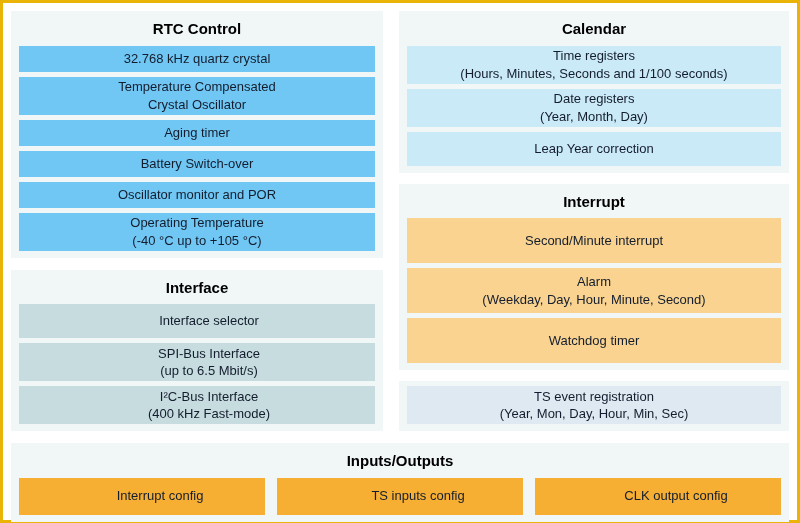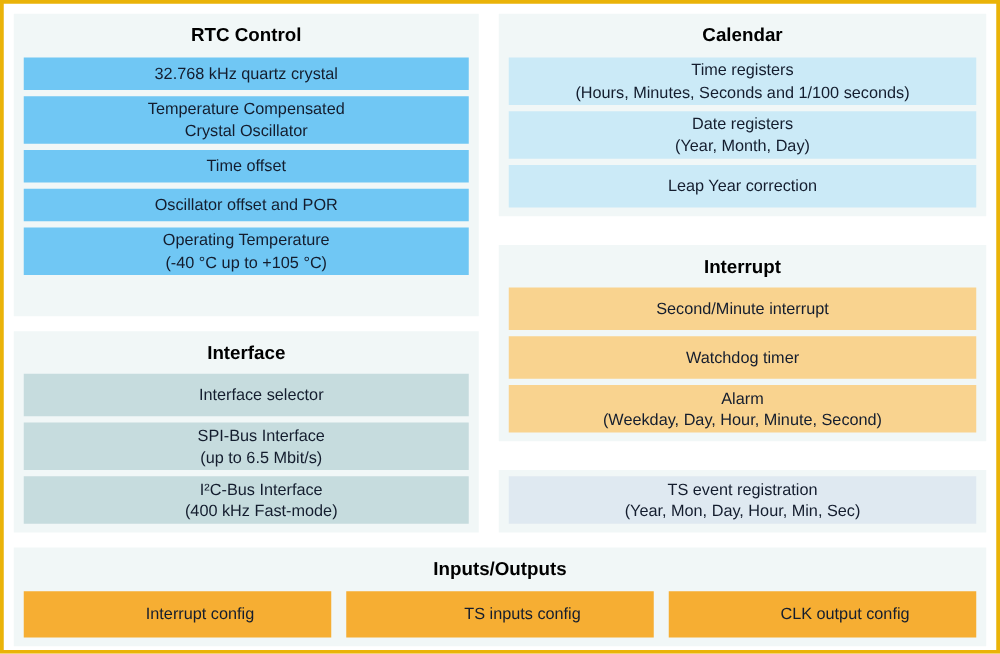--- a/index.html
+++ b/index.html
@@ -5,21 +5,21 @@
   html,body { margin:0; padding:0; background:#ffffff; }
   .frame {
     width:800px; height:523px; box-sizing:border-box;
     border:3px solid #eab308; background:#ffffff;
     padding:8px; display:flex; flex-direction:column; gap:12px;
     font-family:"Liberation Sans", sans-serif;
   }
   .row-top { display:flex; gap:16px; flex:1; }
   .col { display:flex; flex-direction:column; }
   .col-left { width:372px; gap:12px; }
-  .col-right { flex:1; gap:23px; }
+  .col-right { flex:1; gap:11px; }
   .panel {
     background:var(--panel_bg); padding:5px 8px 7px;
     display:flex; flex-direction:column; gap:5px;
   }
   .panel-title {
     text-align:center; font-weight:bold; font-size:15px; color:#000;
     padding:3px 0 2px; line-height:1.3;
   }
   .box {
     display:flex; align-items:center; justify-content:center;
@@ -47,22 +47,23 @@
 
   <div class="row-top">
 
     <div class="col col-left">
 
       <div class="panel grow">
         <div class="panel-title">RTC Control</div>
         <div class="box blue h26">32.768 kHz quartz crystal</div>
         <div class="box blue h38">Temperature Compensated
 Crystal Oscillator</div>
-        <div class="box blue h26">Time offset</div>
-        <div class="box blue h26">Oscillator offset and POR</div>
+        <div class="box blue h26">Aging timer</div>
+        <div class="box blue h26">Battery Switch-over</div>
+        <div class="box blue h26">Oscillator monitor and POR</div>
         <div class="box blue h38">Operating Temperature
 (-40 °C up to +105 °C)</div>
       </div>
 
       <div class="panel">
         <div class="panel-title">Interface</div>
         <div class="box gray h34">Interface selector</div>
         <div class="box gray h38">SPI-Bus Interface
 (up to 6.5 Mbit/s)</div>
         <div class="box gray h38">I²C-Bus Interface
@@ -78,23 +79,23 @@
         <div class="box lightblue h38">Time registers
 (Hours, Minutes, Seconds and 1/100 seconds)</div>
         <div class="box lightblue h38">Date registers
 (Year, Month, Day)</div>
         <div class="box lightblue h34">Leap Year correction</div>
       </div>
 
       <div class="panel grow">
         <div class="panel-title">Interrupt</div>
         <div class="box lightorange h34 grow">Second/Minute interrupt</div>
-        <div class="box lightorange h34 grow">Watchdog timer</div>
         <div class="box lightorange h38 grow">Alarm
 (Weekday, Day, Hour, Minute, Second)</div>
+        <div class="box lightorange h34 grow">Watchdog timer</div>
       </div>
 
       <div class="panel">
         <div class="box tsgray h38">TS event registration
 (Year, Mon, Day, Hour, Min, Sec)</div>
       </div>
 
     </div>
 
   </div>

